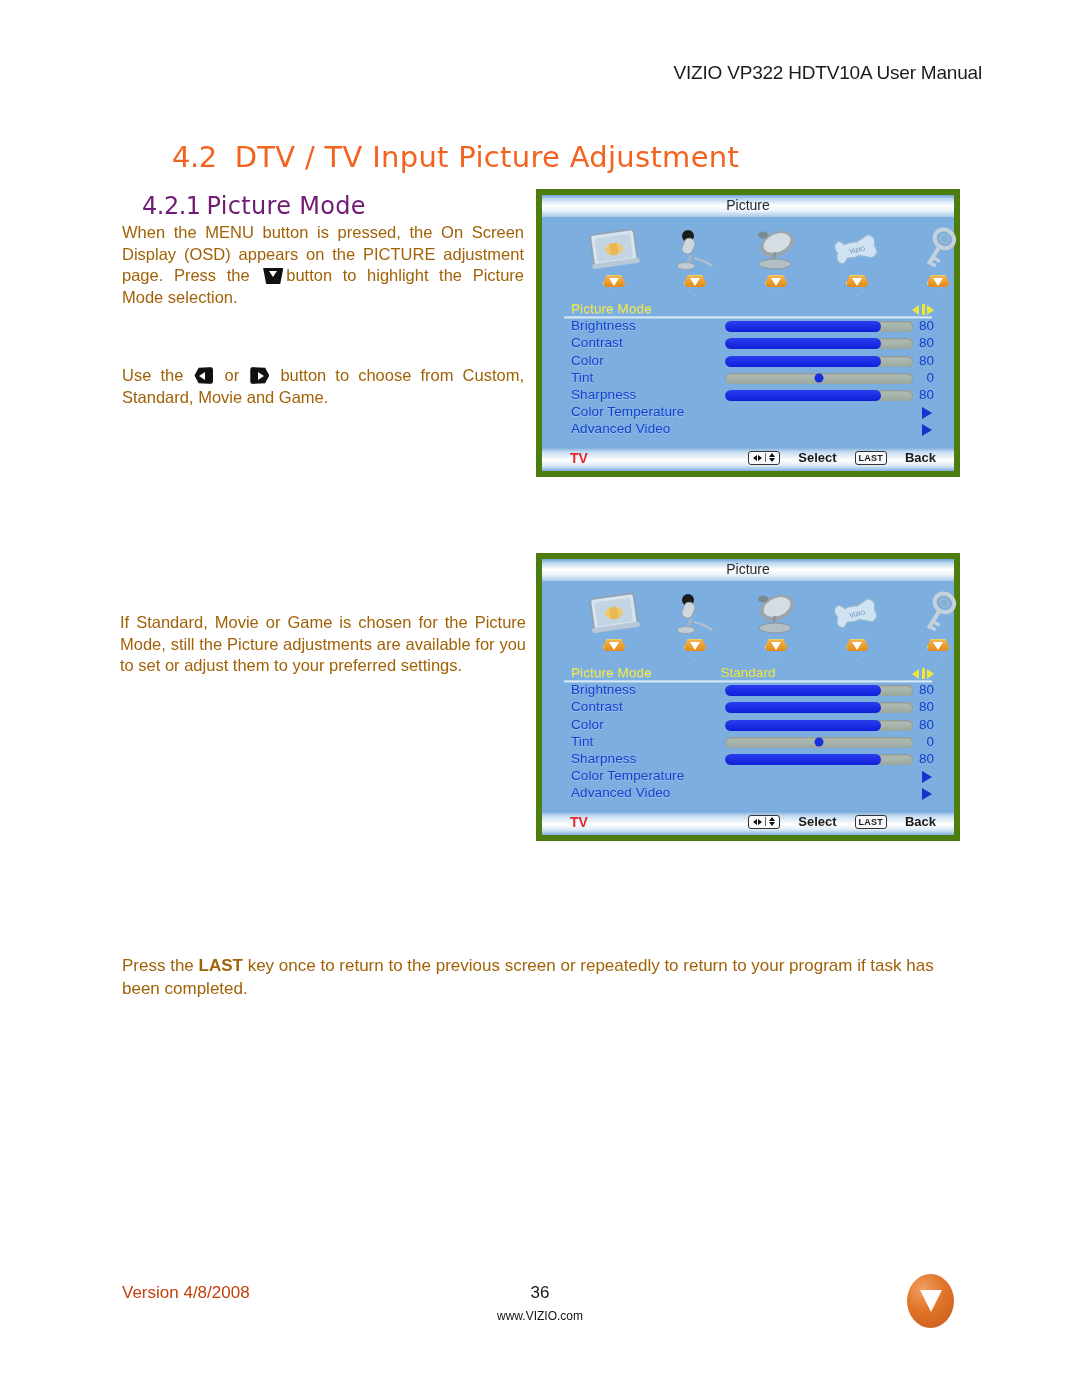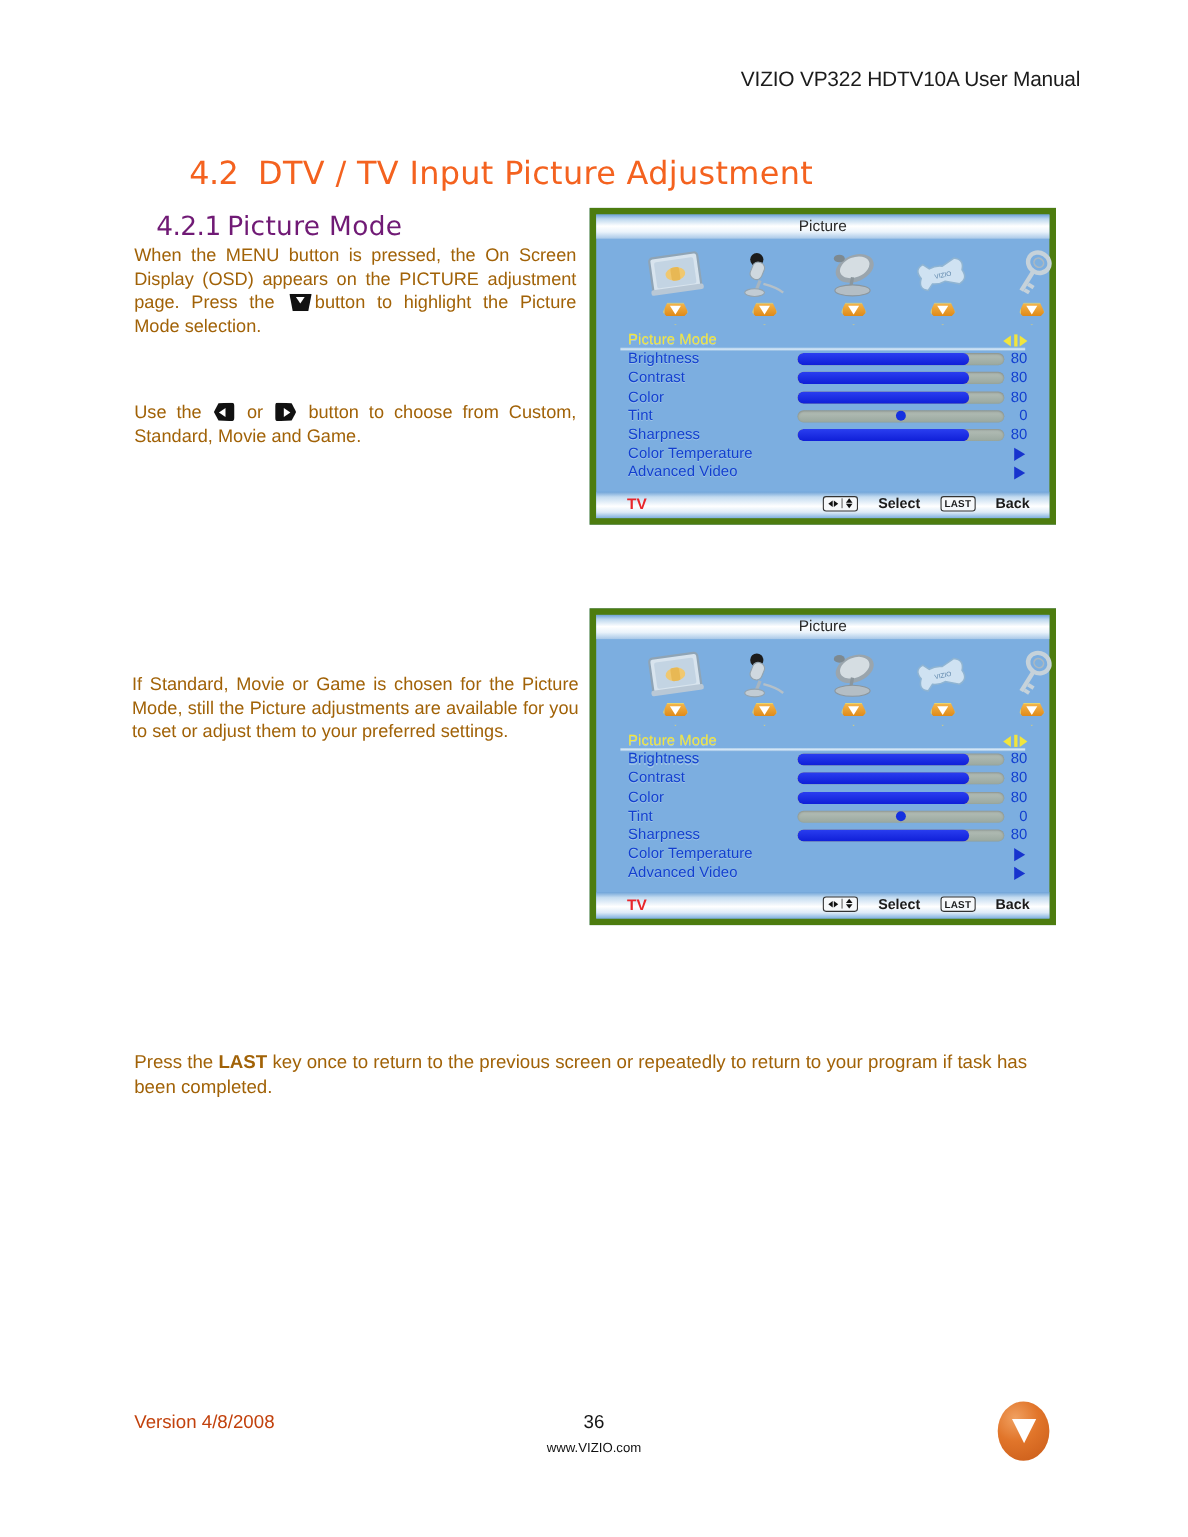--- a/index.html
+++ b/index.html
@@ -533,20 +533,21 @@
           <div class="hex"></div>
           <div class="vee"></div>
         </div>
     </div>
     <div class="osd-divider"></div>
   </div>
 
   <div class="osd-rows">
     <div class="osd-row active">
       <div class="osd-label">Picture Mode</div>
+      <div class="osd-value">Standard</div>
       <div class="osd-lr">
           <span class="la"></span>
           <span class="bar"></span>
           <span class="ra"></span>
         </div>
     </div>
     <div class="osd-row">
       <div class="osd-label">Brightness</div>
       <div class="osd-slider">
           <div class="fill" style="width:83%"></div>

